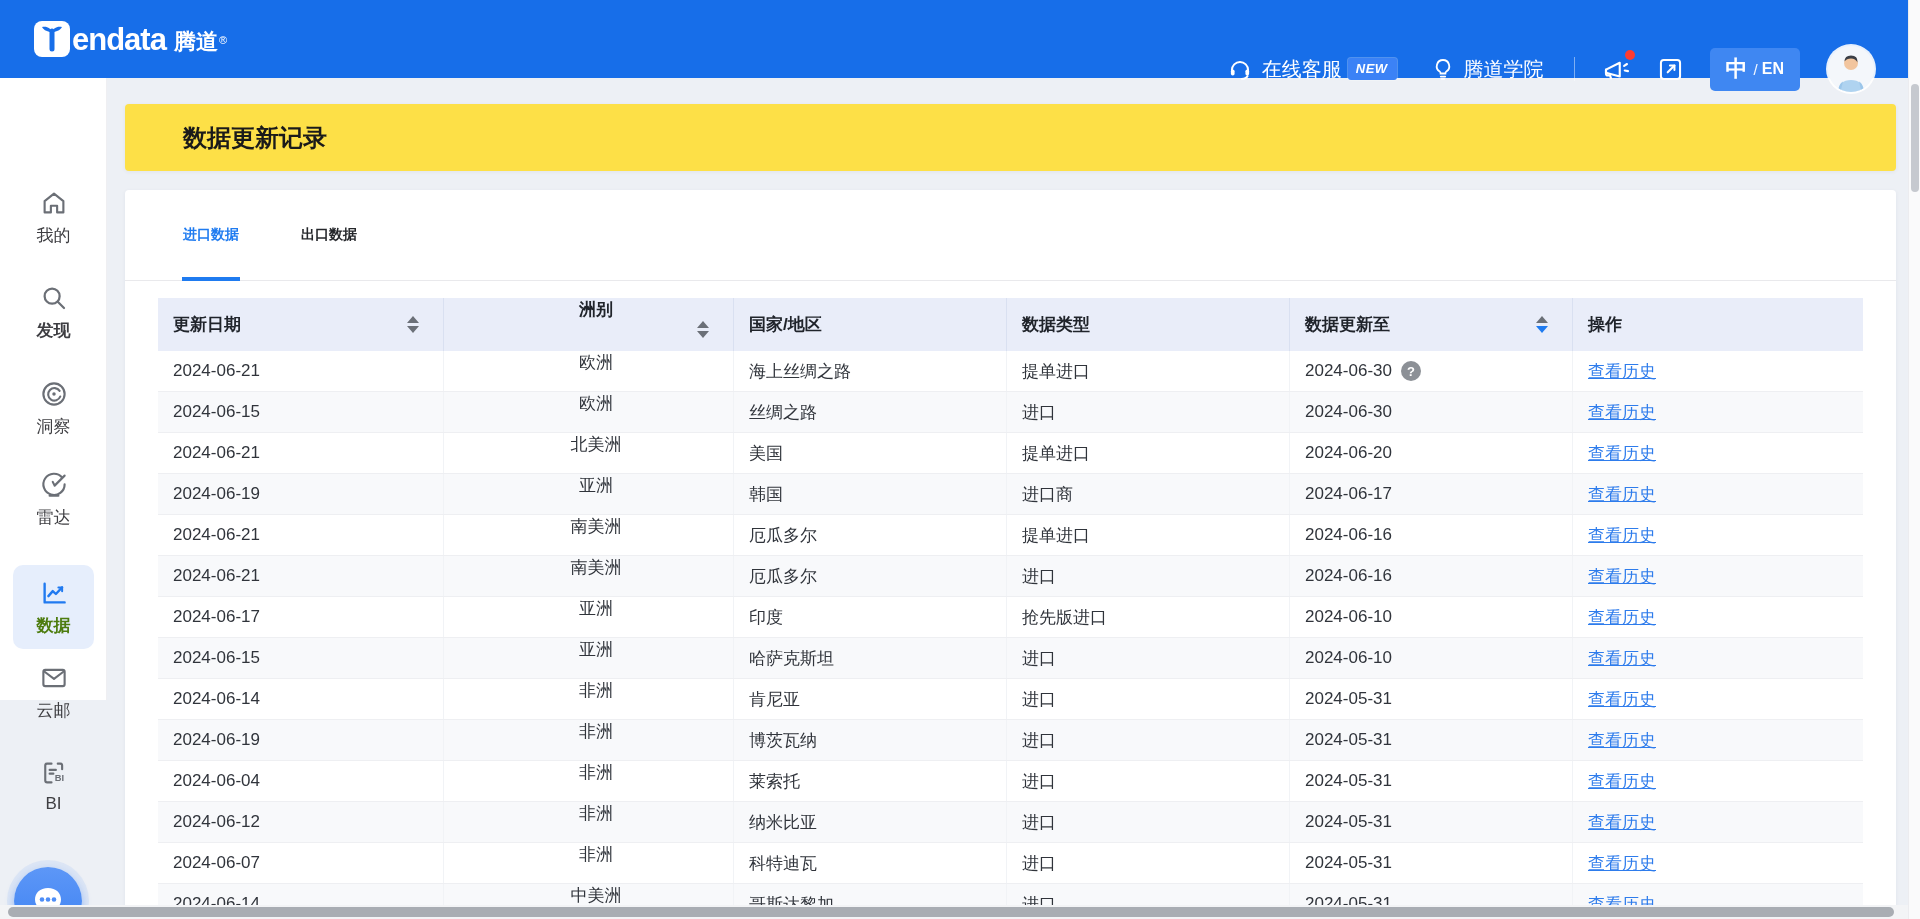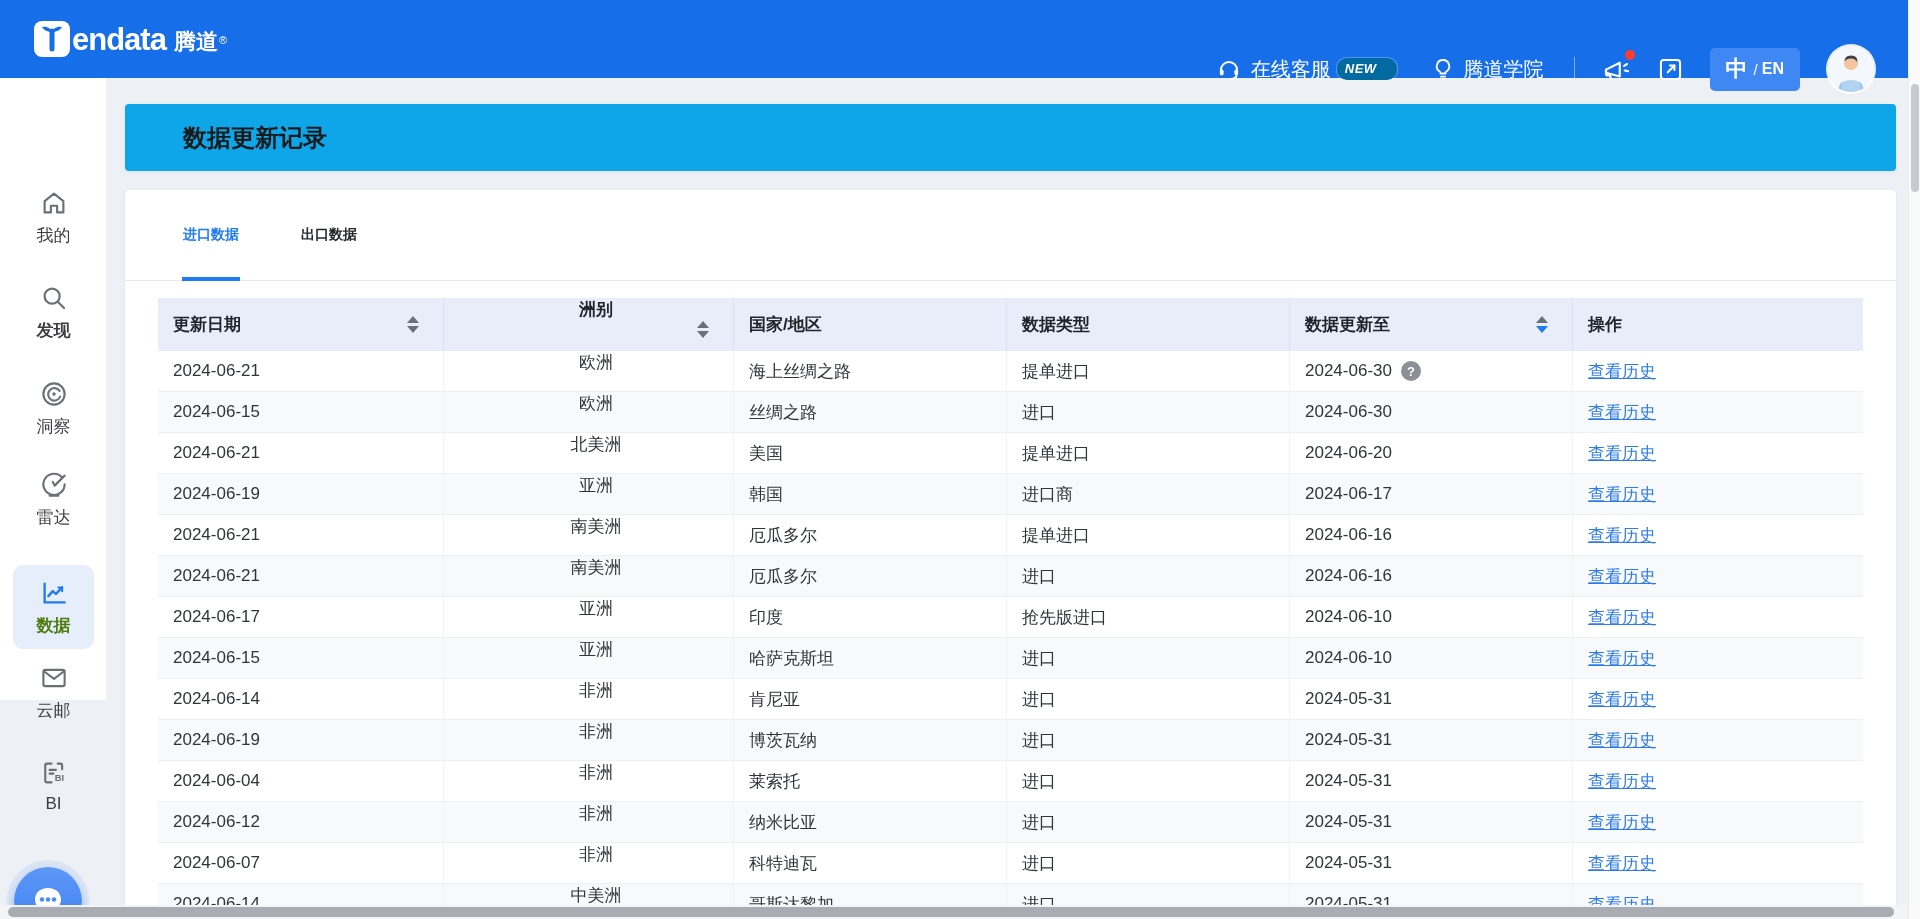--- a/index.html
+++ b/index.html
@@ -11,42 +11,42 @@
   .topbar { position:absolute; left:0; top:0; width:1920px; height:78px; background:#176EE9; display:flex; align-items:center; z-index:30; }
   .logo { display:flex; align-items:flex-end; margin-left:34px; color:#ffffff; cursor:pointer; }
   .logo-mark { width:36px; height:36px; background:#fff; border-radius:8px; position:relative; margin-right:2px; }
   .logo-mark svg { position:absolute; left:0; top:0; }
   .logo-en { font-size:31px; font-weight:bold; letter-spacing:-1px; line-height:34px; }
   .logo-cn { font-size:22px; font-weight:bold; margin-left:8px; line-height:30px; }
   .logo-reg { font-size:11px; line-height:34px; vertical-align:top; margin-left:1px; }
   .top-right { position:absolute; right:46px; top:0; height:92px; display:flex; align-items:center; color:#fff;margin-top:23px; }
   .top-item { display:flex; align-items:center; font-size:20px; cursor:pointer; white-space:nowrap; }
   .top-item svg { margin-right:9px; }
-  .badge-new { background:#0369a1; color:#fff; font-size:13px; font-weight:bold; font-style:italic; padding:3px 20px 4px 8px; border-radius:10px; margin-left:6px; letter-spacing:.5px; box-shadow:0 0 0 1px rgba(255,255,255,.25); }
+  .badge-new { background:#3b82f6; color:#fff; font-size:13px; font-weight:bold; font-style:italic; padding:3px 9px 4px 8px; border-radius:3px; margin-left:6px; letter-spacing:.5px; box-shadow:0 0 0 1px rgba(255,255,255,.25); }
   .top-sep { width:1px; height:24px; background:rgba(255,255,255,.45); margin:0 26px 0 30px; }
   .icon-btn { position:relative; margin-right:26px; cursor:pointer; display:flex; align-items:center; }
   .red-dot { position:absolute; top:-4px; right:-4px; width:10px; height:10px; border-radius:50%; background:#FF3B30; }
   .lang-btn { background:#3F87F2; border-radius:5px; height:43px; padding:0 16px; display:flex; align-items:center; color:#fff; cursor:pointer; margin-right:28px; }
   .lang-zh { font-size:22px; font-weight:bold; }
   .lang-sep { font-size:15px; margin:0 4px 0 6px; opacity:.95; }
   .lang-en { font-size:16px; font-weight:bold; }
   .avatar { width:46px; height:46px; border-radius:50%; background:#F2F6FB; overflow:hidden; cursor:pointer; box-shadow:0 0 0 2px rgba(255,255,255,.9); }
 
   
   .sidebar { position:absolute; left:0; top:78px; width:107px; height:622px; background:#fff; z-index:20; border-right:1px solid #EFEFF2; }
   .side-item { position:absolute; left:0; width:107px; display:flex; flex-direction:column; align-items:center; cursor:pointer; color:#4A4A4A; }
   .side-item .side-label { font-size:17px; margin-top:6px; color:#3E3E42; }
   .side-item.active { left:13px; width:81px; height:84px; background:#E6EEFC; border-radius:10px; justify-content:center; }
   .side-item.active .side-label { color:#4d7c0f; font-weight:bold; }
   .side-ico { height:30px; display:flex; align-items:center; justify-content:center; }
   .chat-fab { position:absolute; left:14px; top:789px; width:68px; height:68px; border-radius:50%;
     background:linear-gradient(180deg,#5D97F7,#3E82F2); box-shadow:0 4px 10px rgba(62,130,242,.45), 0 0 0 7px rgba(93,151,247,.10); cursor:pointer; display:flex; align-items:center; justify-content:center; }
 
   
-  .title-card { position:absolute; left:125px; top:104px; width:1771px; height:67px; background:#0ea5e9; border-radius:4px; box-shadow:0 1px 4px rgba(30,50,90,.06); display:flex; align-items:center; }
+  .title-card { position:absolute; left:125px; top:104px; width:1771px; height:67px; background:#fde047; border-radius:4px; box-shadow:0 1px 4px rgba(30,50,90,.06); display:flex; align-items:center; }
   .page-title { font-size:24px; font-weight:bold; color:#1A1A1A; margin-left:58px; }
   .table-card { position:absolute; left:125px; top:190px; width:1771px; height:729px; background:#fff; border-radius:4px; box-shadow:0 1px 4px rgba(30,50,90,.06); overflow:hidden; }
   .tabs { height:91px; border-bottom:1px solid #E9E9EC; display:flex; align-items:center; padding-left:58px; position:relative; }
   .tab { font-size:14px; font-weight:bold; color:#25272B; margin-right:62px; cursor:pointer; position:relative; height:91px; display:flex; align-items:center; }
   .tab.active { color:#1F7BF0; }
   .tab.active::after { content:""; position:absolute; left:-1px; right:-1px; bottom:0; height:4px; background:#1F7BF0; }
 
   .table-wrap { margin:17px 33px 0 33px; width:1705px; }
   .trow { display:flex; }
   .th, .td { padding-left:15px; display:flex; align-items:center; font-size:17px; }

